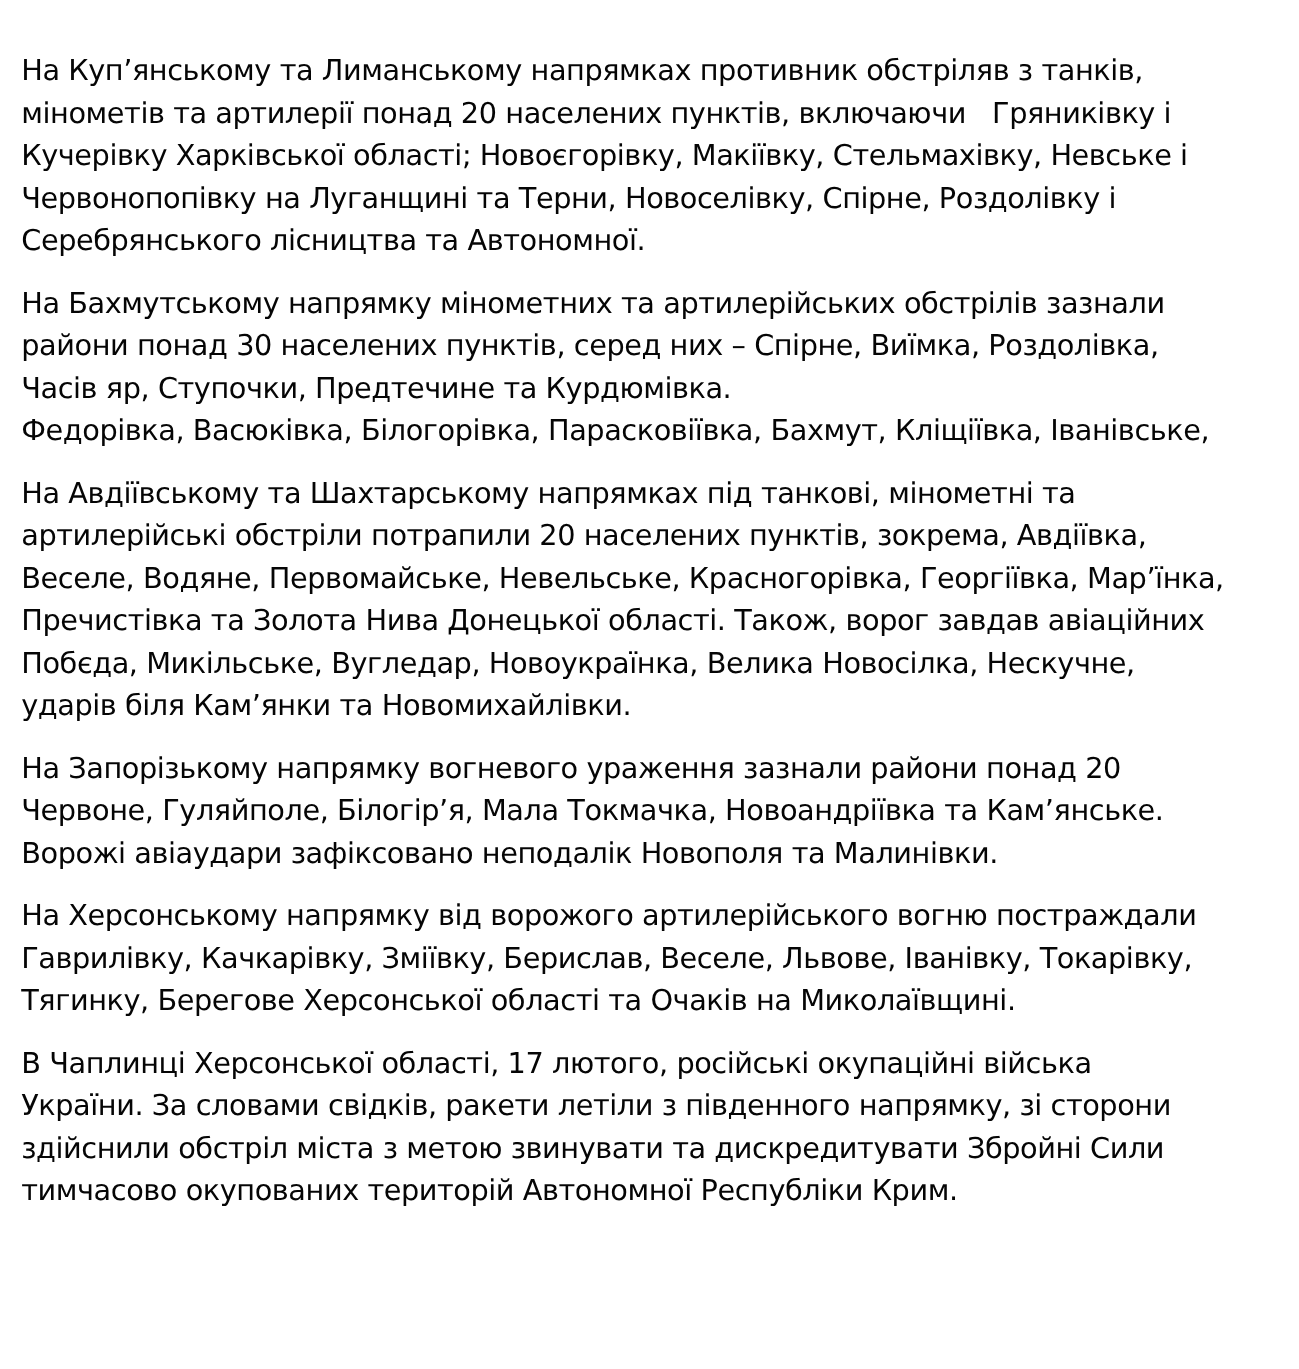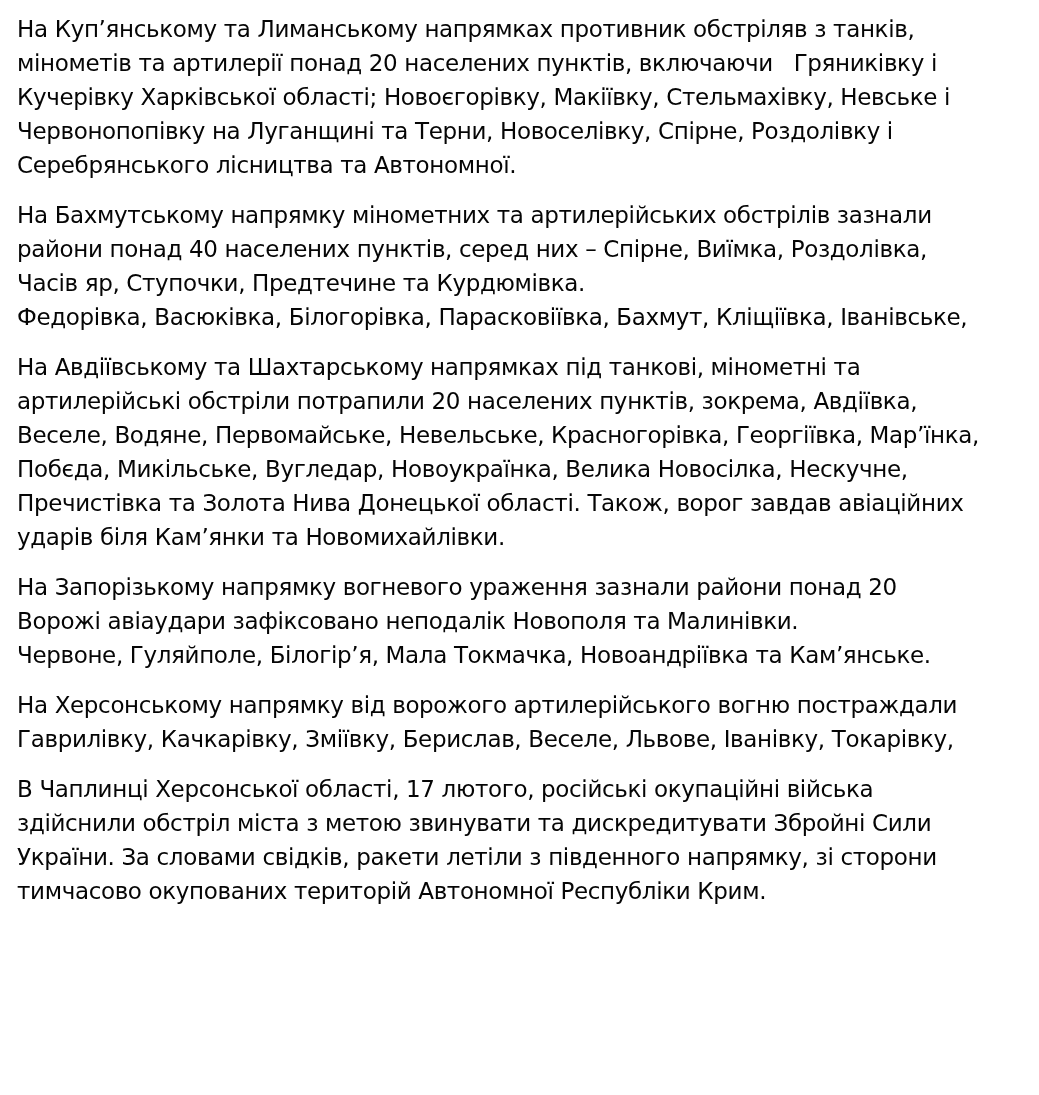--- a/index.html
+++ b/index.html
@@ -15,20 +15,21 @@
     .post-body {
       box-sizing: border-box;
       padding: 12px 12px 0 17px;
       width: 1039px;
       color: #050505;
       font-family: "DejaVu Sans", sans-serif;
       font-size: 23px;
       line-height: 34px;
       letter-spacing: -0.35px;
       word-spacing: 0px;
+      margin-top: 28px;
     }
     .para {
       margin: 0 0 16px 0;
       white-space: normal;
     }
     .line {
       display: block;
       white-space: pre;
     }
   </style>
@@ -40,45 +41,46 @@
   <p class="para">
     <span class="line">На Куп’янському та Лиманському напрямках противник обстріляв з танків,</span>
     <span class="line">мінометів та артилерії понад 20 населених пунктів, включаючи   Гряниківку і</span>
     <span class="line">Кучерівку Харківської області; Новоєгорівку, Макіївку, Стельмахівку, Невське і</span>
     <span class="line">Червонопопівку на Луганщині та Терни, Новоселівку, Спірне, Роздолівку і</span>
     <span class="line">Серебрянського лісництва та Автономної.</span>
   </p>
 
   <p class="para">
     <span class="line">На Бахмутському напрямку мінометних та артилерійських обстрілів зазнали</span>
-    <span class="line">райони понад 40 населених пунктів, серед них – Спірне, Виїмка, Роздолівка,</span>
+    <span class="line">райони понад 30 населених пунктів, серед них – Спірне, Виїмка, Роздолівка,</span>
     <span class="line">Часів яр, Ступочки, Предтечине та Курдюмівка.</span>
     <span class="line">Федорівка, Васюківка, Білогорівка, Парасковіївка, Бахмут, Кліщіївка, Іванівське,</span>
   </p>
 
   <p class="para">
     <span class="line">На Авдіївському та Шахтарському напрямках під танкові, мінометні та</span>
     <span class="line">артилерійські обстріли потрапили 20 населених пунктів, зокрема, Авдіївка,</span>
     <span class="line">Веселе, Водяне, Первомайське, Невельське, Красногорівка, Георгіївка, Мар’їнка,</span>
+    <span class="line">Пречистівка та Золота Нива Донецької області. Також, ворог завдав авіаційних</span>
     <span class="line">Побєда, Микільське, Вугледар, Новоукраїнка, Велика Новосілка, Нескучне,</span>
-    <span class="line">Пречистівка та Золота Нива Донецької області. Також, ворог завдав авіаційних</span>
     <span class="line">ударів біля Кам’янки та Новомихайлівки.</span>
   </p>
 
   <p class="para">
     <span class="line">На Запорізькому напрямку вогневого ураження зазнали райони понад 20</span>
+    <span class="line">Червоне, Гуляйполе, Білогір’я, Мала Токмачка, Новоандріївка та Кам’янське.</span>
     <span class="line">Ворожі авіаудари зафіксовано неподалік Новополя та Малинівки.</span>
-    <span class="line">Червоне, Гуляйполе, Білогір’я, Мала Токмачка, Новоандріївка та Кам’янське.</span>
   </p>
 
   <p class="para">
     <span class="line">На Херсонському напрямку від ворожого артилерійського вогню постраждали</span>
     <span class="line">Гаврилівку, Качкарівку, Зміївку, Берислав, Веселе, Львове, Іванівку, Токарівку,</span>
+    <span class="line">Тягинку, Берегове Херсонської області та Очаків на Миколаївщині.</span>
   </p>
 
   <p class="para">
     <span class="line">В Чаплинці Херсонської області, 17 лютого, російські окупаційні війська</span>
+    <span class="line">України. За словами свідків, ракети летіли з південного напрямку, зі сторони</span>
     <span class="line">здійснили обстріл міста з метою звинувати та дискредитувати Збройні Сили</span>
-    <span class="line">України. За словами свідків, ракети летіли з південного напрямку, зі сторони</span>
     <span class="line">тимчасово окупованих територій Автономної Республіки Крим.</span>
   </p>
 
 </div>
 
 </body></html>

